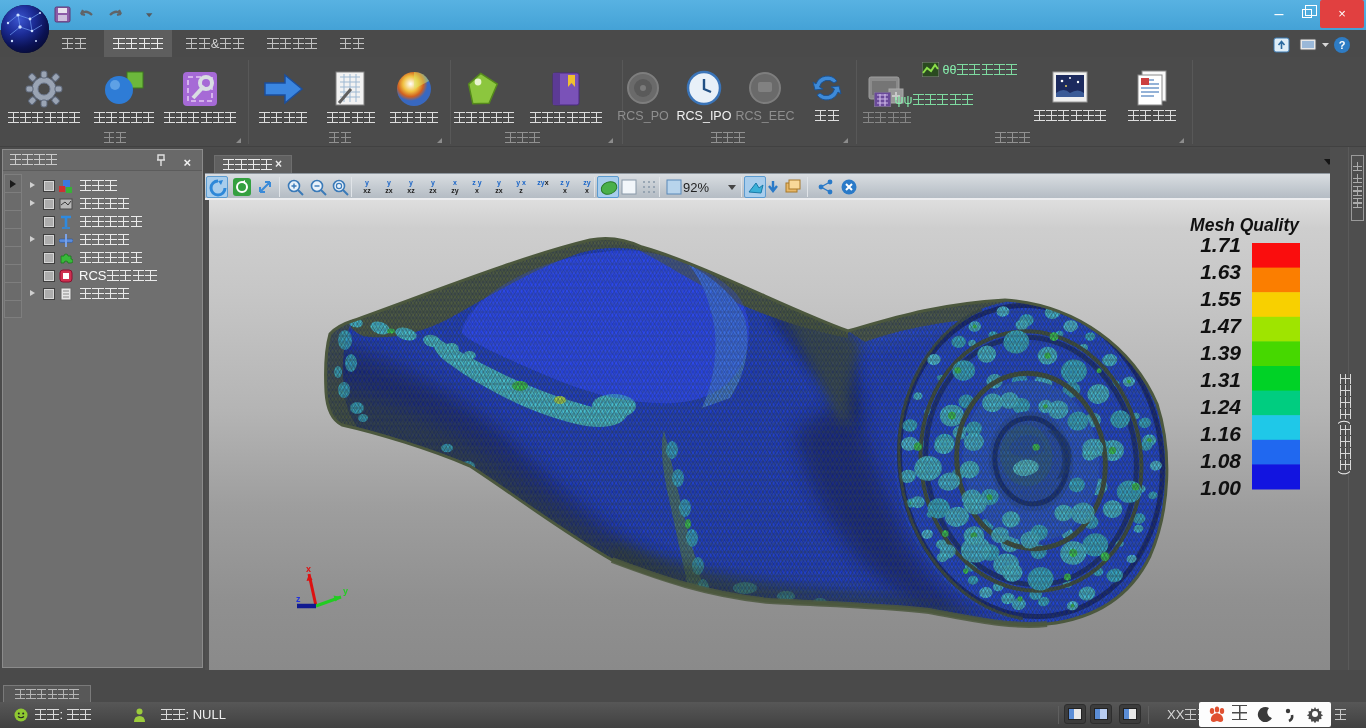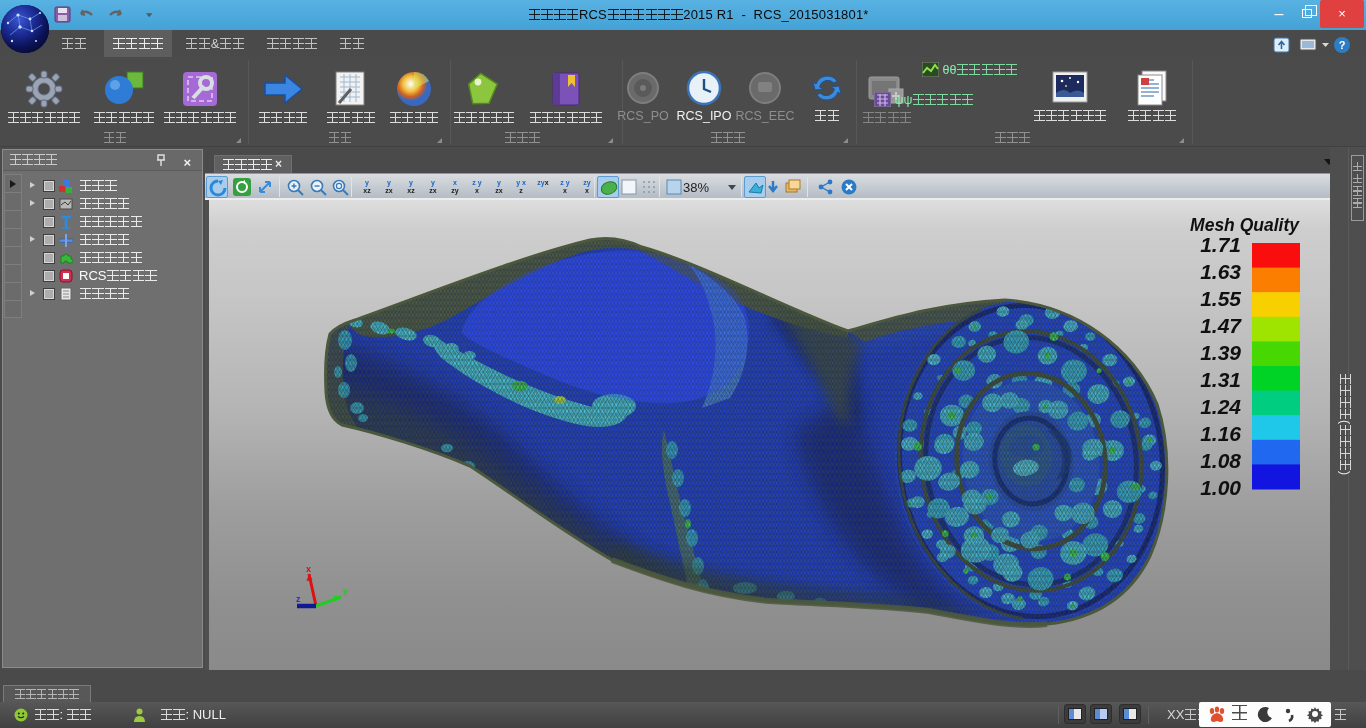--- a/index.html
+++ b/index.html
@@ -91,21 +91,20 @@
 
 <div id="titlebar">
   <svg class="qa" style="left:54px" width="100" height="18" viewBox="0 0 100 18">
     <rect x="1" y="1" width="15" height="15" rx="1.5" fill="#8c5ba8" stroke="#5d3a75"></rect>
     <rect x="4" y="2" width="9" height="5" fill="#e8e2ee"></rect>
         <rect x="4" y="9" width="9" height="6" fill="#cdbede"></rect>
     <path d="M38 9 q-6 -6 -11 -1 l2 -4 m-2 4 l4 1" fill="none" stroke="#606468" stroke-width="2.2"></path>
     <path d="M56 9 q6 -6 11 -1 l-2 -4 m2 4 l-4 1" fill="none" stroke="#606468" stroke-width="2.2"></path>
     <path d="M92 7 l8 0 l-4 5 z" fill="#55595d" transform="scale(.8) translate(23,2)"></path>
   </svg>
-  <span id="title"><b class="g"></b><b class="g"></b><b class="g"></b><b class="g"></b>RCS<b class="g"></b><b class="g"></b><b class="g"></b><b class="g"></b><b class="g"></b><b class="g"></b>2015 R1&nbsp; - &nbsp;RCS_2015031801*</span>
   <div class="wb" id="bmin" style="font-size:16px">–</div>
   <div class="wb" id="bmax"><i></i></div>
   <div class="wb" id="bclose">×</div>
 </div>
 <svg id="logo" width="50" height="52" viewBox="0 0 50 52">
 <circle cx="25" cy="26" r="24" fill="#070b2e"></circle>
 <circle cx="25" cy="26" r="24" fill="url(#lg1)"></circle>
 <defs>
         <radialGradient id="lg1" cx="0.38" cy="0.3" r="0.9">
 <stop offset="0" stop-color="#3c56d0"></stop>
@@ -493,21 +492,21 @@
               <circle cx="14" cy="14" r="1"></circle>
             </g>
           </svg>
         </div>
     <div class="vsep" style="left:454px"></div>
     <div class="vbtn" style="left:458px">
           <svg width="18" height="18">
             <rect x="2" y="2" width="14" height="14" fill="#b8d4ec" stroke="#5888b8"></rect>
           </svg>
         </div>
-    <div style="position:absolute;left:478px;top:6px;font-size:13px;color:#222">38%</div>
+    <div style="position:absolute;left:478px;top:6px;font-size:13px;color:#222">92%</div>
     <div style="position:absolute;left:523px;top:11px;width:0;height:0;border-left:4px solid transparent;border-right:4px solid transparent;border-top:5px solid #444"></div>
     <div class="vsep" style="left:536px"></div>
     <div class="vbtn on" style="left:539px">
           <svg width="18" height="18">
             <path d="M2 13 L9 4 L12 9 L16 6 L14 14 z" fill="#3ab0d8" stroke="#1a7aa8"></path>
           </svg>
         </div>
     <div class="vbtn" style="left:557px">
           <svg width="18" height="18">
             <path d="M9 3 v9 M5 8 l4 5 l4 -5" stroke="#2a7ac8" stroke-width="2.4" fill="none"></path>

